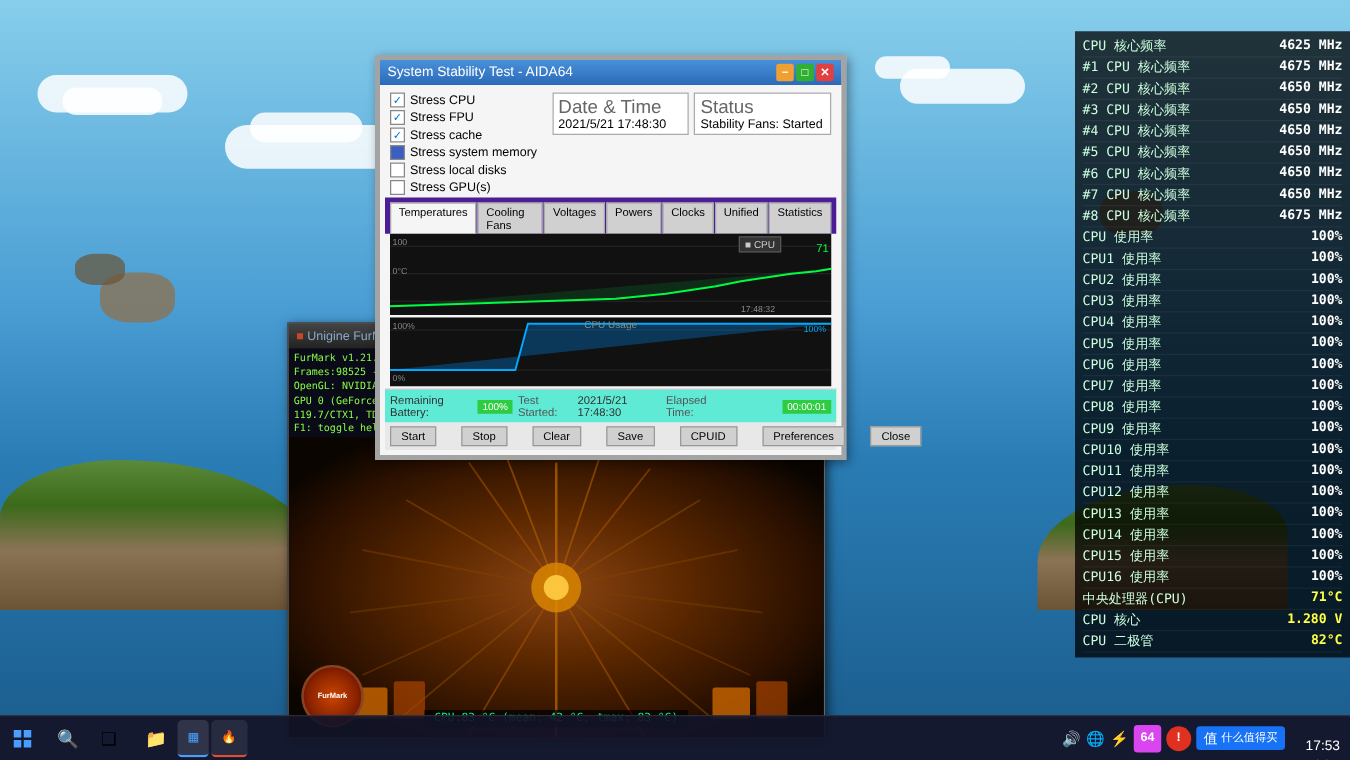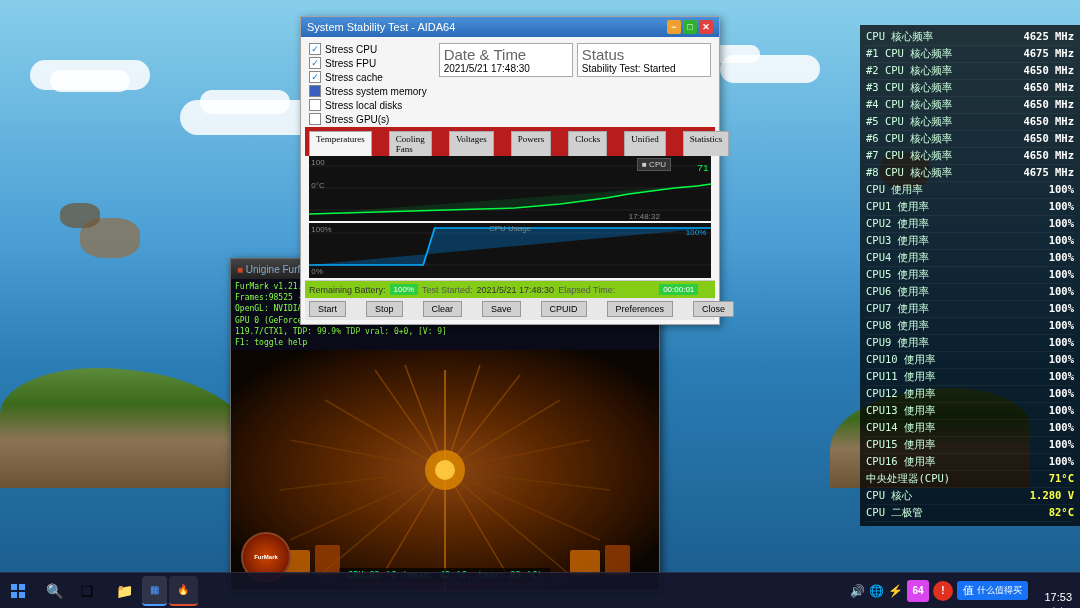--- a/index.html
+++ b/index.html
@@ -45,25 +45,25 @@
       justify-content: space-between;
       padding: 1px 0;
       border-bottom: 1px solid rgba(255,255,255,0.05);
     }
     .cpu-panel .label { color: #ccffdd; }
     .cpu-panel .value { color: #ffffff; font-weight: bold; }
 
     
     .stability-window {
       position: absolute;
-      top: 16px;
+      top: 44px;
       left: 300px;
-      width: 420px;
+      width: 377px;
       background: #f0f0f0;
-      border: 1px solid #a3a3a3;
+      border: 4px solid #a3a3a3;
       box-shadow: 2px 2px 8px rgba(0,0,0,0.4);
       z-index: 50;
     }
     .window-titlebar {
       background: linear-gradient(180deg, #4a90d9 0%, #2a6ab9 100%);
       color: white;
       font-size: 11px;
       padding: 3px 6px;
       display: flex;
       align-items: center;
@@ -129,25 +129,24 @@
       padding: 2px 4px;
     }
     .date-box label, .status-box label {
       font-size: 15px;
       color: #666;
       display: block;
     }
 
     .tabs-area {
       display: flex;
-      gap: 17px;
+      gap: 1px;
       padding: 4px 4px 0;
       font-size: 9px;
-      background: #b91c1c;
-      font-family: Liberation Serif, serif;
+      background: #4c1d95;
     }
     .tab {
       padding: 2px 6px;
       background: #d0d0d0;
       border: 1px solid #aaa;
       border-bottom: none;
       cursor: pointer;
       font-size: 9px;
     }
     .tab.active {
@@ -188,21 +187,21 @@
       color: #888;
       font-size: 8px;
     }
 
     .bottom-bar {
       display: flex;
       align-items: center;
       gap: 4px;
       padding: 3px 4px;
       font-size: 9px;
-      background: #84cc16;
+      background: #5eead4;
       border-top: 1px solid #ccc;
     }
     .bottom-bar-label { color: #333; }
     .battery-status {
       background: #2ecc40;
       color: white;
       padding: 1px 4px;
       font-size: 8px;
     }
     .test-started-label {
@@ -589,21 +588,21 @@
       </div>
 
       <div style="flex:1;">
         <div class="date-status-area">
           <div class="date-box">
             <label>Date &amp; Time</label>
             <span>2021/5/21 17:48:30</span>
           </div>
           <div class="status-box">
             <label>Status</label>
-            <span>Stability Test: Started</span>
+            <span>Stability Fans: Started</span>
           </div>
         </div>
       </div>
     </div>
 
     <div class="tabs-area">
       <div class="tab active">Temperatures</div>
       <div class="tab">Cooling Fans</div>
       <div class="tab">Voltages</div>
       <div class="tab">Powers</div>

